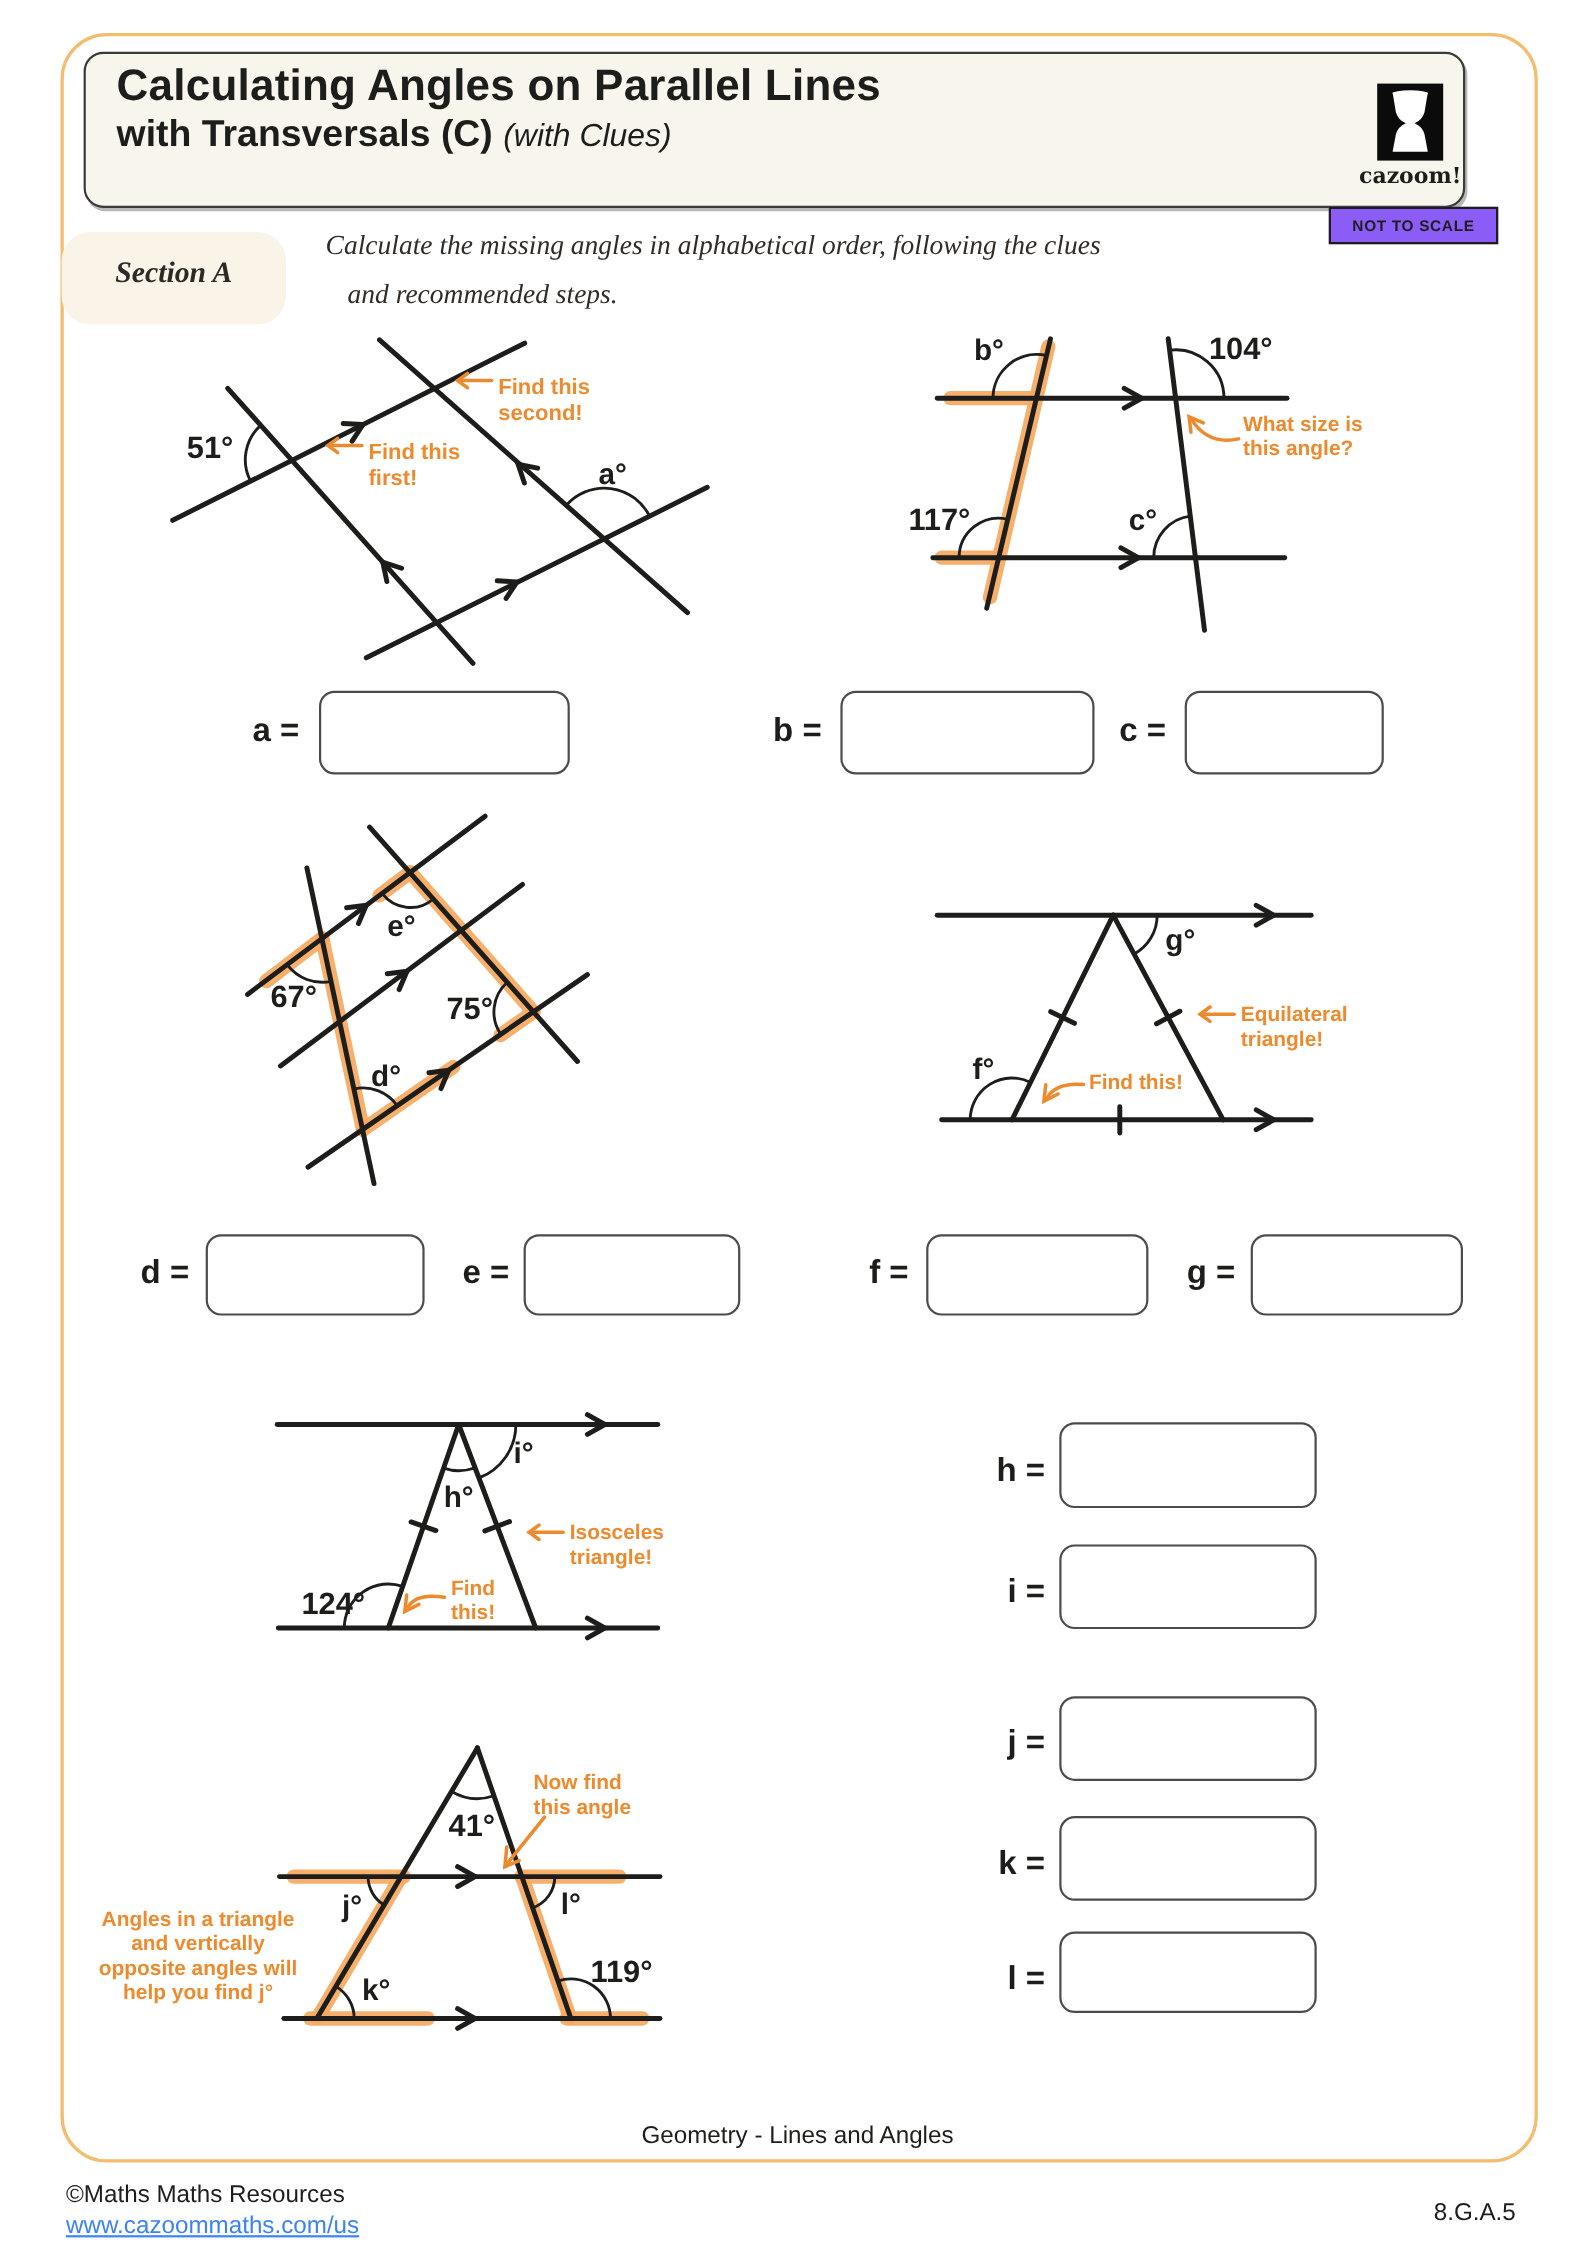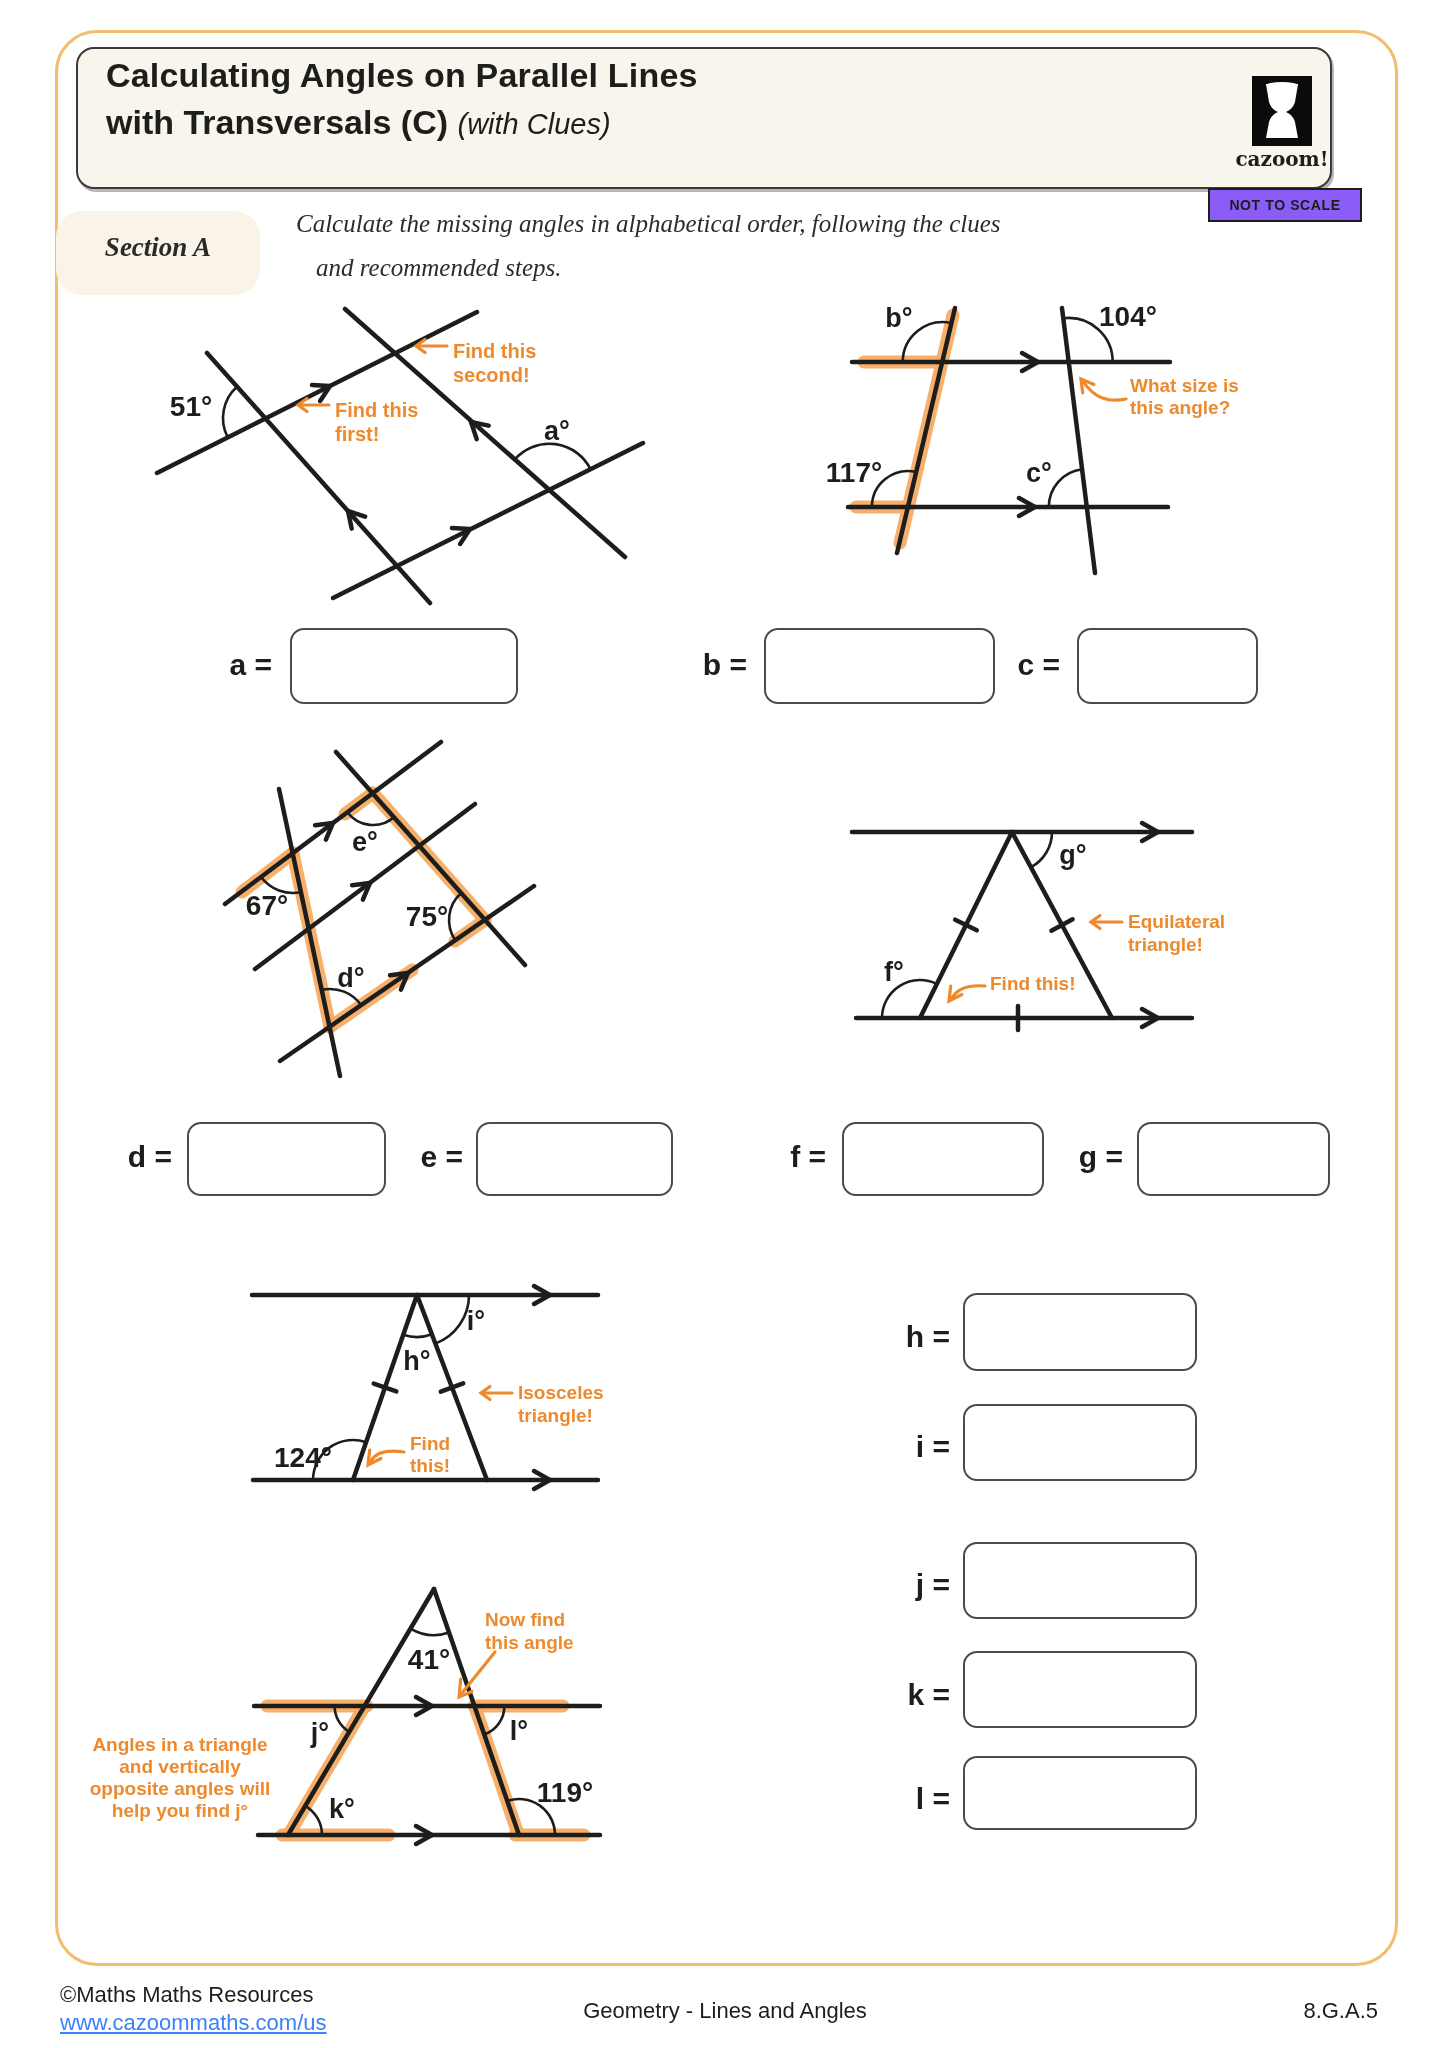--- a/index.html
+++ b/index.html
@@ -3,21 +3,21 @@
 <meta charset="utf-8">
 <style>
   html,body{margin:0;padding:0;background:#ffffff;}
   body{width:1449px;height:2048px;position:relative;overflow:hidden;
        font-family:"Liberation Sans",sans-serif;color:#1d1d1b;}
   .abs{position:absolute;}
   
   .page-border{left:55px;top:30px;width:1337px;height:1930px;border:3.5px solid #F3BC6F;border-radius:42px;background:#ffffff;}
   
   .title-box{left:76px;top:47px;width:1252px;height:138px;background:#F8F5EC;border:2.5px solid #3a3a38;border-radius:18px;box-shadow:2px 3px 0 rgba(0,0,0,0.28);}
-  .title-l1{left:106px;top:56px;font-size:34px;font-weight:900;letter-spacing:0.2px;}
+  .title-l1{left:106px;top:56px;font-size:40px;font-weight:900;letter-spacing:0.2px;}
   .title-l2{left:106px;top:103px;font-size:34px;font-weight:900;}
   .title-note{font-weight:400;font-style:italic;font-size:29px;}
   .logo{left:1252px;top:76px;width:60px;height:70px;background:#0b0b0b;}
   .logo-text{left:1227px;top:147px;width:110px;text-align:center;font-family:"DejaVu Serif",serif;font-weight:bold;font-size:20px;}
   .nts{left:1208px;top:188px;width:150px;height:30px;border:2.5px solid #1d1d1b;background:#8b5cf6;
        font-size:14px;font-weight:700;letter-spacing:0.6px;text-align:center;line-height:30px;}
   
   .section-pill{left:56px;top:211px;width:204px;height:84px;background:#FAF3E8;border-radius:26px;}
   .section-label{left:56px;top:232px;width:204px;text-align:center;font-family:"Liberation Serif",serif;font-style:italic;font-weight:700;font-size:27px;color:#2c2a26;}
   .instr{font-family:"Liberation Serif",serif;font-style:italic;font-size:25px;color:#2e2b28;}
@@ -274,14 +274,14 @@
 <div class="abs ansbox" style="left:963px;top:1404px;width:230px;height:73px;"></div>
 <div class="abs anslabel" style="left:870px;top:1568px;width:80px;text-align:right;">j =</div>
 <div class="abs ansbox" style="left:963px;top:1542px;width:230px;height:73px;"></div>
 <div class="abs anslabel" style="left:870px;top:1678px;width:80px;text-align:right;">k =</div>
 <div class="abs ansbox" style="left:963px;top:1651px;width:230px;height:73px;"></div>
 <div class="abs anslabel" style="left:870px;top:1782px;width:80px;text-align:right;">l =</div>
 <div class="abs ansbox" style="left:963px;top:1756px;width:230px;height:70px;"></div>
 
 <div class="abs foot" style="left:60px;top:1982px;">©Maths Maths Resources</div>
 <div class="abs foot foot-link" style="left:60px;top:2010px;">www.cazoommaths.com/us</div>
-<div class="abs foot" style="left:475px;top:1998px;width:500px;text-align:center;">Geometry - Lines and Angles</div>
+<div class="abs foot" style="left:475px;top:1928px;width:500px;text-align:center;">Geometry - Lines and Angles</div>
 <div class="abs foot" style="left:1258px;top:1998px;width:120px;text-align:right;">8.G.A.5</div>
 
 </body></html>

